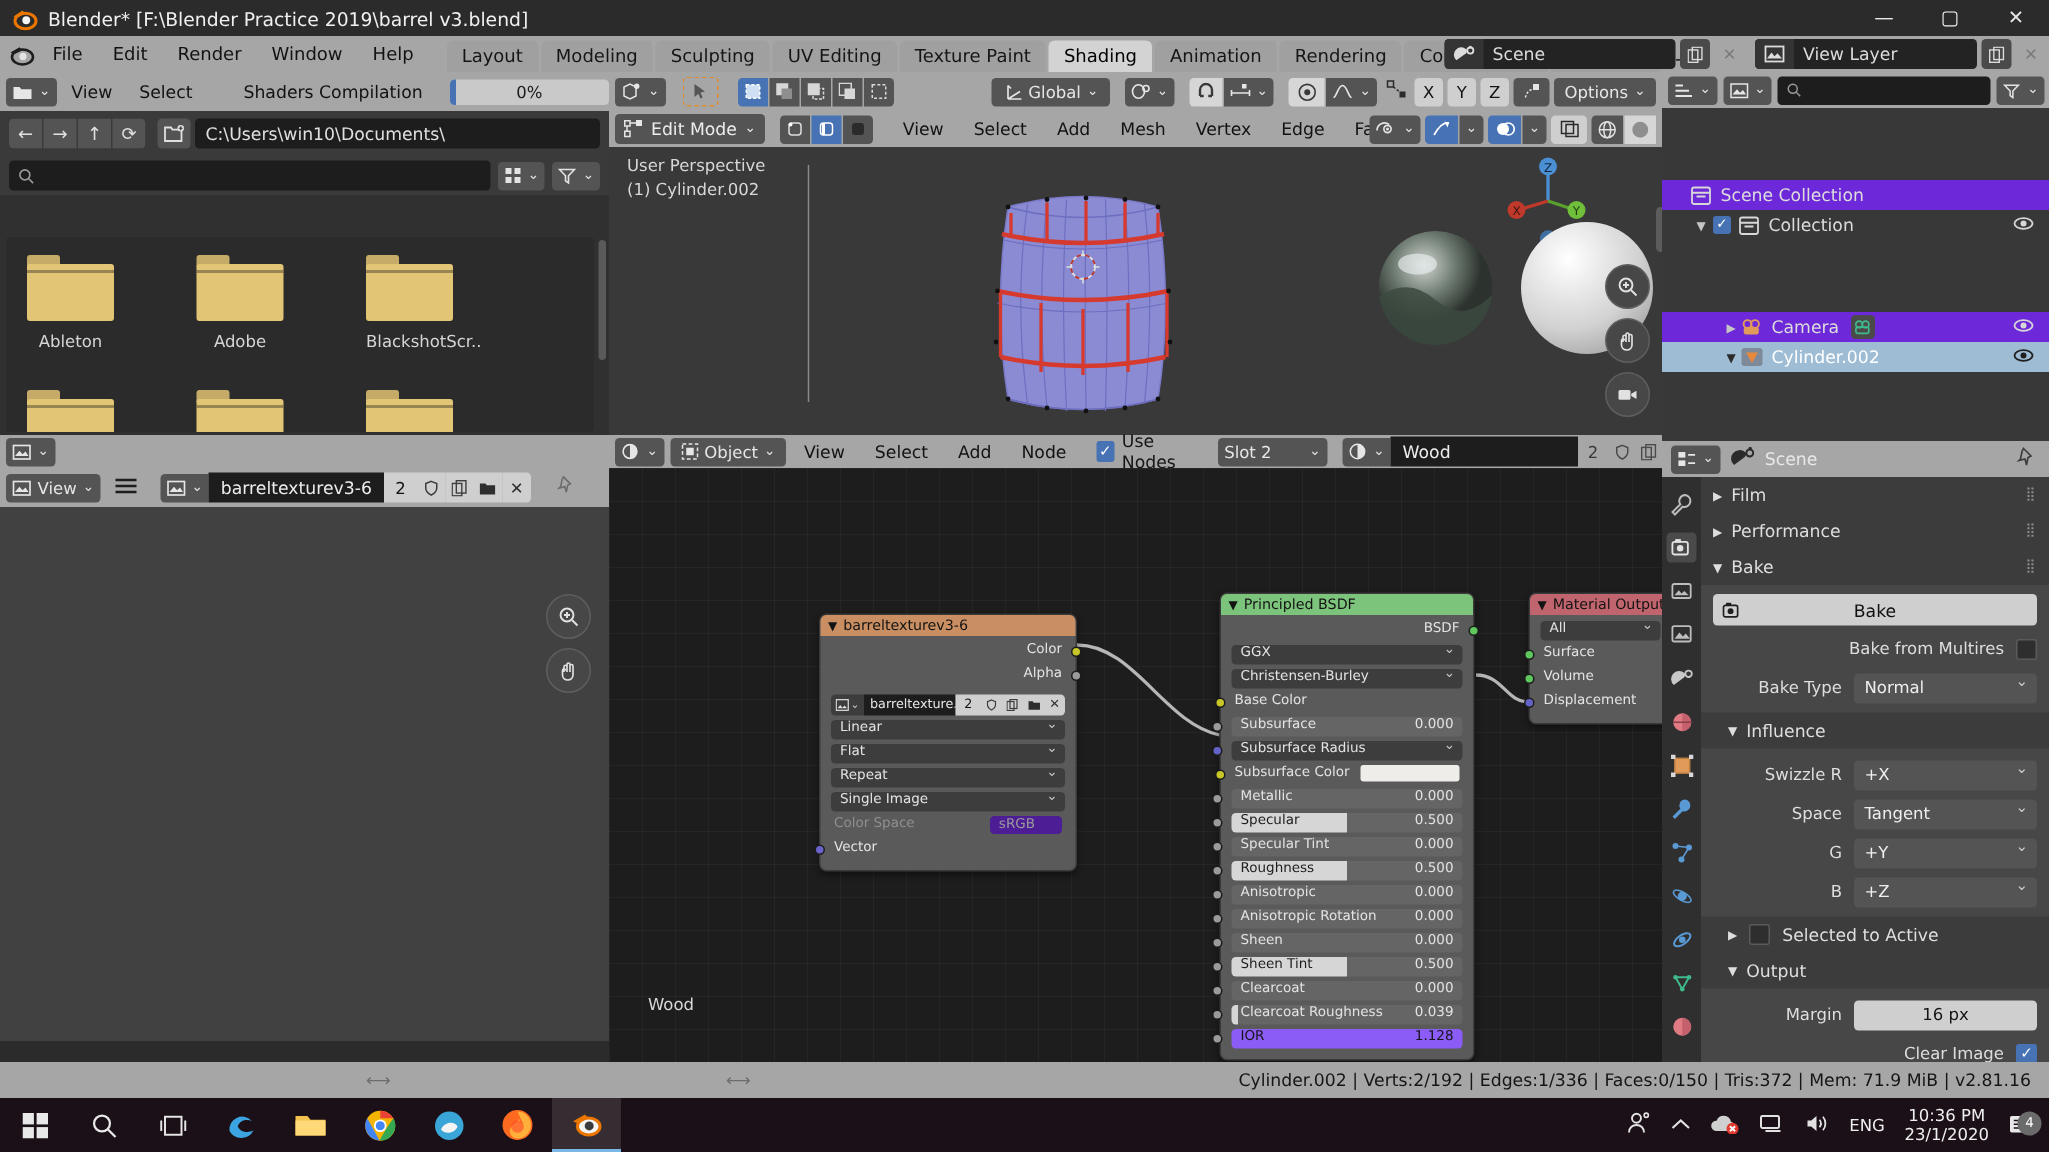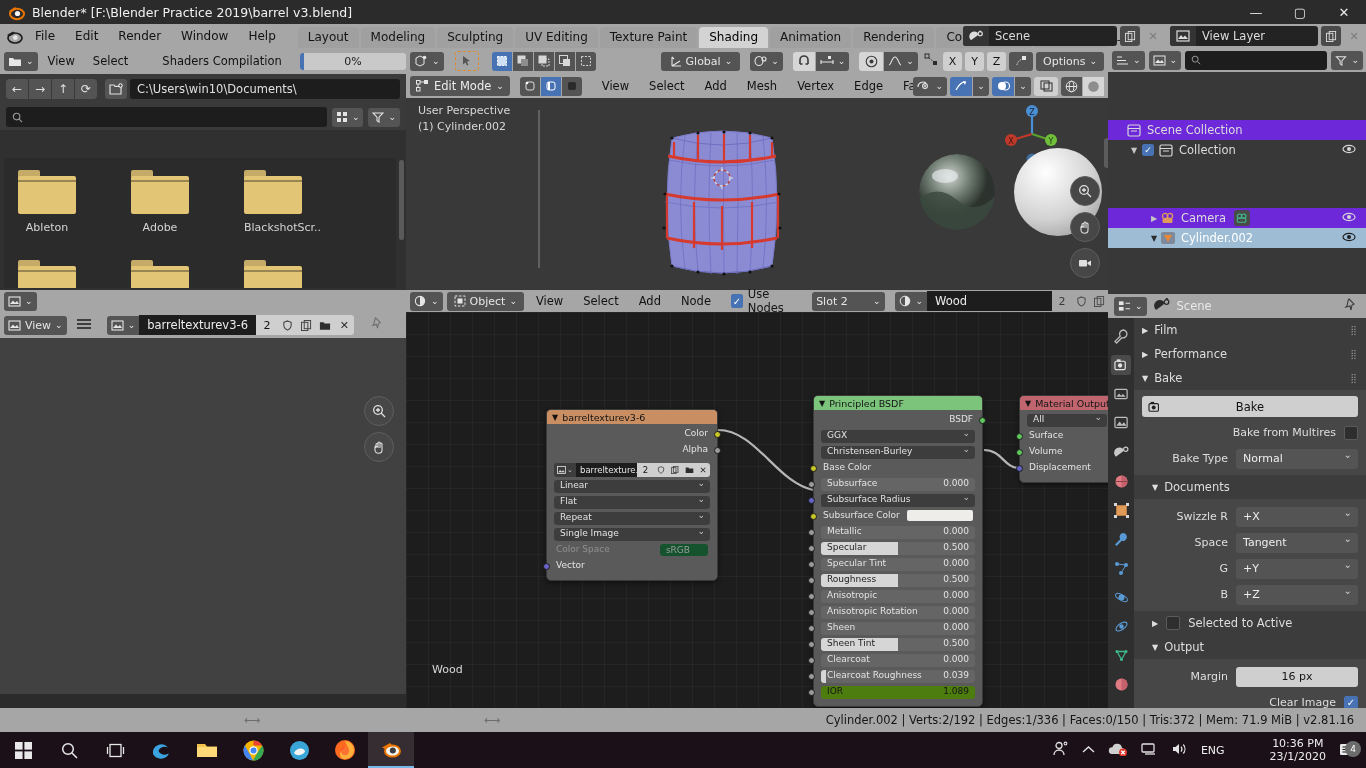--- a/index.html
+++ b/index.html
@@ -165,21 +165,21 @@
   .chk.on { background:#4772b3; border-color:#4772b3; display:flex; align-items:center; justify-content:center; color:#fff; font-size:10px;}
 
   
   .statusbar { position:absolute; left:0; top:708px; width:1366px; height:24px; background:#a6a6a6; display:flex; align-items:center; color:#151515; font-size:11.5px;}
   .statusbar .right { position:absolute; right:12px; }
 
   
   .taskbar { position:absolute; left:0; top:732px; width:1366px; height:36px; background:#1b1017; display:flex; align-items:center; }
   .tb-item { width:46px; height:36px; display:flex; align-items:center; justify-content:center; position:relative;}
   .tb-right { position:absolute; right:0; height:36px; display:flex; align-items:center; gap:13px; padding-right:8px; color:#eee; font-size:11px;}
-  .clock { text-align:center; line-height:13px; font-size:11px;margin-left:32px;}
+  .clock { text-align:center; line-height:13px; font-size:11px;}
   .badge { position:absolute; bottom:2px; right:-3px; width:16px; height:16px; border-radius:50%; background:#6b6b6b; color:#fff; font-size:9px; display:flex; align-items:center; justify-content:center;}
 </style>
 </head>
 <body>
 
 <div class="app">
 
   <div class="titlebar">
     <span class="blender-logo">
       <svg width="20" height="20" viewBox="0 0 20 20">
@@ -871,21 +871,21 @@
                 </svg>
             </div>
             <div style="width:14px;height:14px;background:#cfcfcf;border-radius:0 3px 3px 0;display:flex;align-items:center;justify-content:center;color:#2e2e2e;font-size:8.5px">✕</div>
           </div>
           <div class="nrow dd">Linear</div>
           <div class="nrow dd">Flat</div>
           <div class="nrow dd">Repeat</div>
           <div class="nrow dd">Single Image</div>
           <div class="nrow plain" style="color:#8f8f8f">
             <span>Color Space</span>
-            <span style="background:#14532d;border-radius:3px;padding:1px 18px 1px 6px;color:#9b9b9b;position:relative">sRGB</span>
+            <span style="background:#4c1d95;border-radius:3px;padding:1px 18px 1px 6px;color:#9b9b9b;position:relative">sRGB</span>
           </div>
           <div class="nrow plain">
             <span class="sock purple" style="left:-11px; top:3px"></span>
             <span>Vector</span>
           </div>
         </div>
       </div>
 
       <div class="node" style="left:407px; top:83px; width:170px;">
         <div class="nhdr" style="background:#7cc47c">
@@ -961,24 +961,24 @@
           <div class="nrow field">
             <span class="sock gray" style="left:-13px; top:3px"></span>
             <span>Clearcoat</span>
             <span>0.000</span>
           </div>
           <div class="nrow field" style="background:linear-gradient(to right,#d6d6d6 0%,#d6d6d6 3%,#656565 3%,#656565 100%)">
             <span class="sock gray" style="left:-13px; top:3px"></span>
             <span>Clearcoat Roughness</span>
             <span>0.039</span>
           </div>
-          <div class="nrow field" style="background:#4d7c0f;color:#151515">
+          <div class="nrow field" style="background:#8b5cf6;color:#151515">
             <span class="sock gray" style="left:-13px; top:3px"></span>
             <span>IOR</span>
-            <span>1.089</span>
+            <span>1.128</span>
           </div>
         </div>
       </div>
 
       <div class="node" style="left:613px; top:83px; width:96px;">
         <div class="nhdr" style="background:#c0656d">
           <span style="font-size:8px">▼</span>
           <span>Material Output</span>
         </div>
         <div class="nbody">
@@ -1305,21 +1305,21 @@
           <span class="chk"></span>
         </div>
         <div class="frow">
           <span class="lbl">Bake Type</span>
           <span class="dd-field">Normal</span>
         </div>
       </div>
 
       <div class="pr-sec" style="padding-left:18px">
         <span style="font-size:8px; margin-right:6px">▼</span>
-        <span>Documents</span>
+        <span>Influence</span>
       </div>
       <div class="pr-box" style="padding-top:2px">
         <div class="frow">
           <span class="lbl">Swizzle R</span>
           <span class="dd-field">+X</span>
         </div>
         <div class="frow">
           <span class="lbl">Space</span>
           <span class="dd-field">Tangent</span>
         </div>

